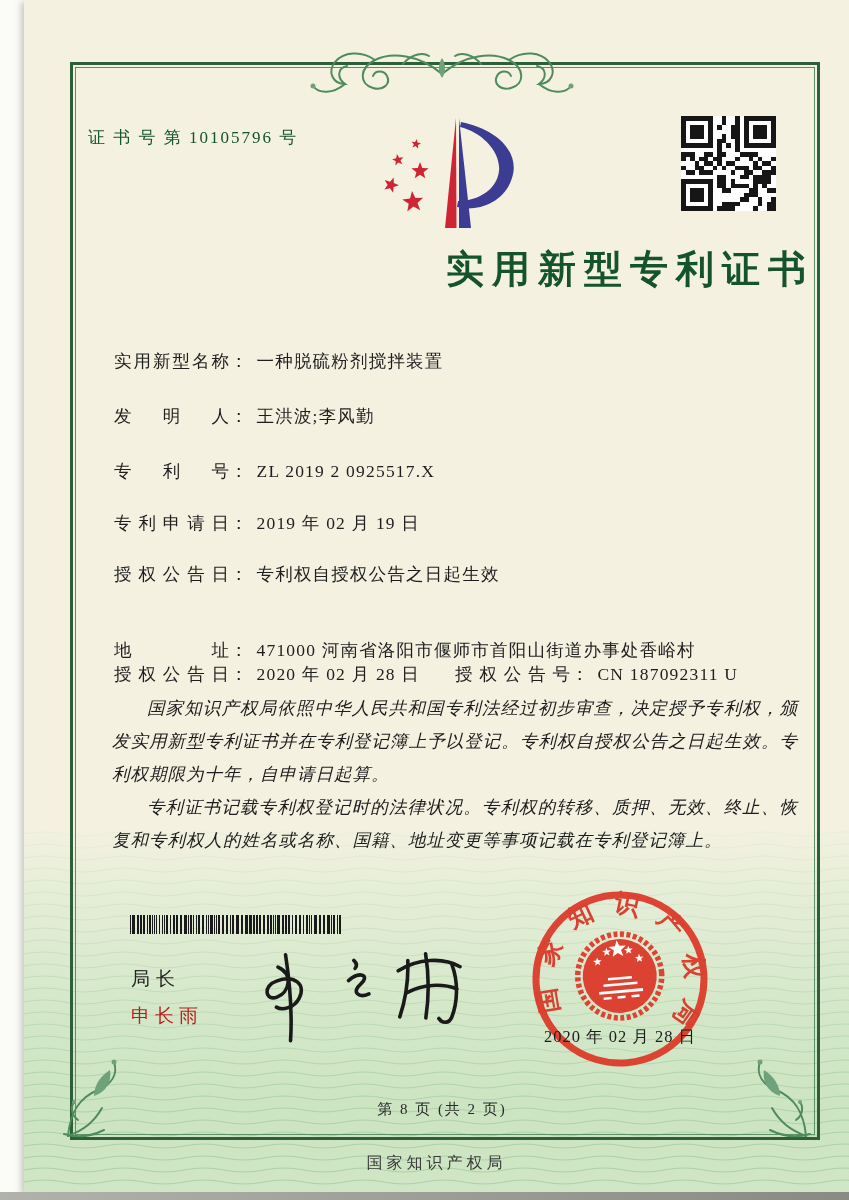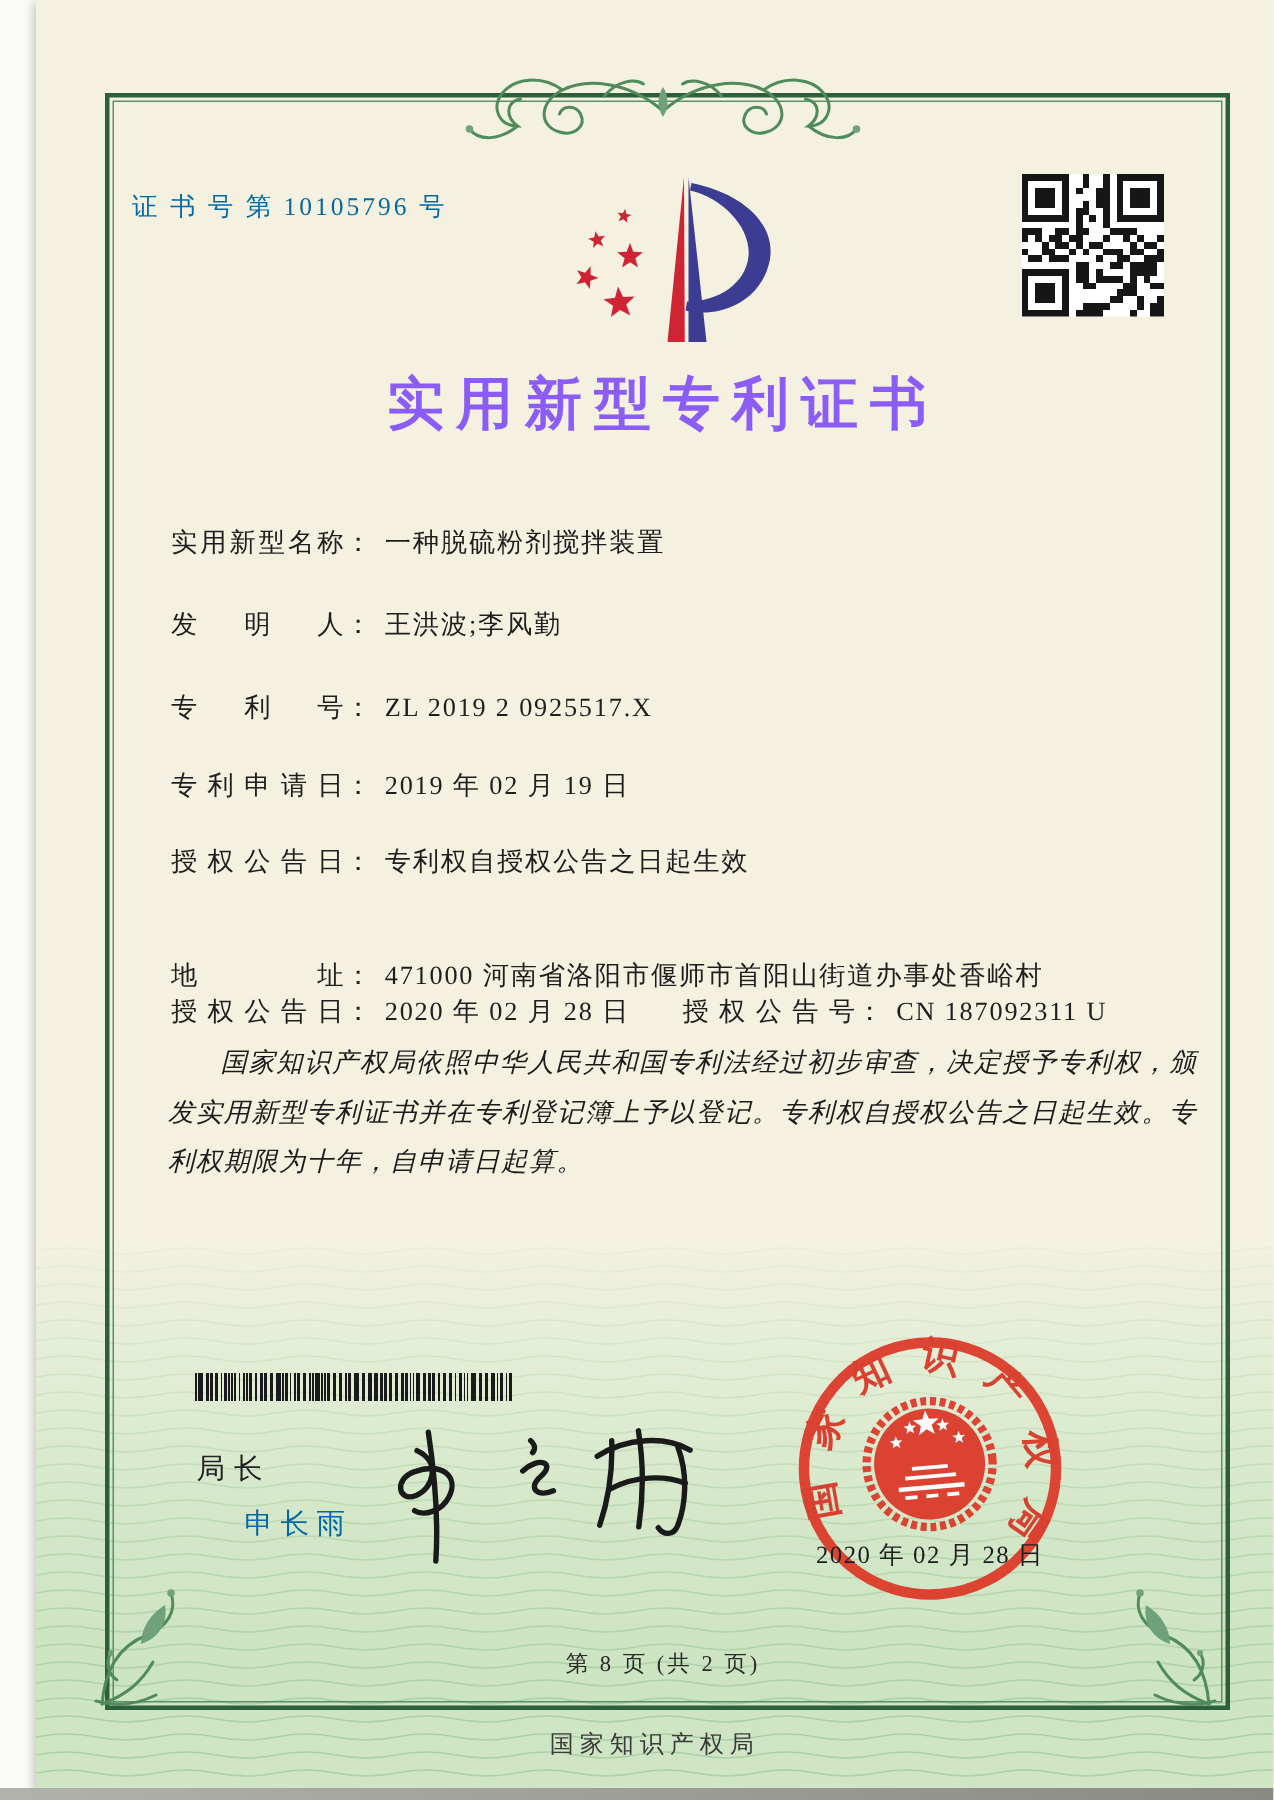--- a/index.html
+++ b/index.html
@@ -25,36 +25,36 @@
   }
   #waves{position:absolute;left:0;top:828px;}
   .frame{
     position:absolute;left:46px;top:62px;width:744px;height:1072px;
     border:3px solid #2e5f3b;
   }
   .frame-inner{
     position:absolute;inset:2px;border:1px solid #5d8f66;
   }
   .abs{position:absolute;}
-  .cert-no{left:64px;top:126px;font-size:17px;letter-spacing:2px;color:#0369a1;}
+  .cert-no{left:64px;top:126px;font-size:17px;letter-spacing:2px;color:#14532d;}
   .title{
-    left:46px;top:244px;width:744px;text-align:center;
-    font-size:38px;font-weight:700;letter-spacing:8px;color:#8b5cf6;
+    left:46px;top:244px;width:744px;text-align:right;
+    font-size:38px;font-weight:700;letter-spacing:8px;color:#14532d;
   }
   .row{left:90px;font-size:17.5px;color:#1e1e1e;letter-spacing:1px;width:700px;}
   .flabel{display:inline-block;width:116px;text-align:justify;text-align-last:justify;}
   .colon{display:inline-block;margin-right:8px;}
   .fvalue{letter-spacing:1.2px;}
   .pair2{position:absolute;left:341px;top:0;}
   .paras{left:88px;top:692px;width:686px;font-size:17.5px;line-height:33px;
     letter-spacing:1px;color:#1c1c1c;text-align:justify;}
   .paras p{margin:0;text-indent:2em;font-style:italic;}
   #barcode{left:106px;top:915px;}
   .dir-title{left:107px;top:966px;font-size:19px;letter-spacing:6px;color:#222;}
-  .dir-name{left:107px;top:1003px;font-size:19px;letter-spacing:5px;color:#0369a1;margin-left:32px;}
+  .dir-name{left:107px;top:1003px;font-size:19px;letter-spacing:5px;color:#b91c1c;}
   #signature{left:225px;top:940px;}
   #seal{left:505px;top:888px;transform:rotate(-5deg);}
   .seal-date{left:505px;top:1026px;width:182px;text-align:center;
     font-size:16.5px;letter-spacing:1px;color:#1d1d1d;}
   .page-no{left:46px;top:1100px;width:744px;text-align:center;
     font-size:15px;letter-spacing:2px;color:#2a2a2a;}
   .back-note{left:0;top:1153px;width:825px;text-align:center;
     font-size:16px;letter-spacing:4px;color:#3a3a3a;}
   .top-orn{left:46px;top:44px;width:744px;display:flex;justify-content:center;}
   .corner-l{left:34px;top:1056px;}
@@ -423,20 +423,21 @@
   </div>
   <div class="abs row" style="top:662px">
     <span class="flabel">授权公告日</span><span class="colon">：</span><span class="fvalue">2020 年 02 月 28 日</span>
     <span class="pair2">
       <span class="flabel">授权公告号</span><span class="colon">：</span><span class="fvalue">CN 187092311 U</span>
     </span>
   </div>
 
   <div class="abs paras">
     <p>国家知识产权局依照中华人民共和国专利法经过初步审查，决定授予专利权，颁发实用新型专利证书并在专利登记簿上予以登记。专利权自授权公告之日起生效。专利权期限为十年，自申请日起算。</p>
+    <p>专利证书记载专利权登记时的法律状况。专利权的转移、质押、无效、终止、恢复和专利权人的姓名或名称、国籍、地址变更等事项记载在专利登记簿上。</p>
   </div>
 
   <svg id="barcode" class="abs" width="214" height="19" shape-rendering="crispEdges">
       <rect x="0" y="0" width="214" height="19" fill="rgba(255,255,255,0)"></rect>
       <rect x="0" y="0" width="1" height="19" fill="#1a1a1a"></rect>
       <rect x="2" y="0" width="3" height="19" fill="#1a1a1a"></rect>
       <rect x="7" y="0" width="2" height="19" fill="#1a1a1a"></rect>
       <rect x="10" y="0" width="2" height="19" fill="#1a1a1a"></rect>
       <rect x="13" y="0" width="2" height="19" fill="#1a1a1a"></rect>
       <rect x="17" y="0" width="1" height="19" fill="#1a1a1a"></rect>

